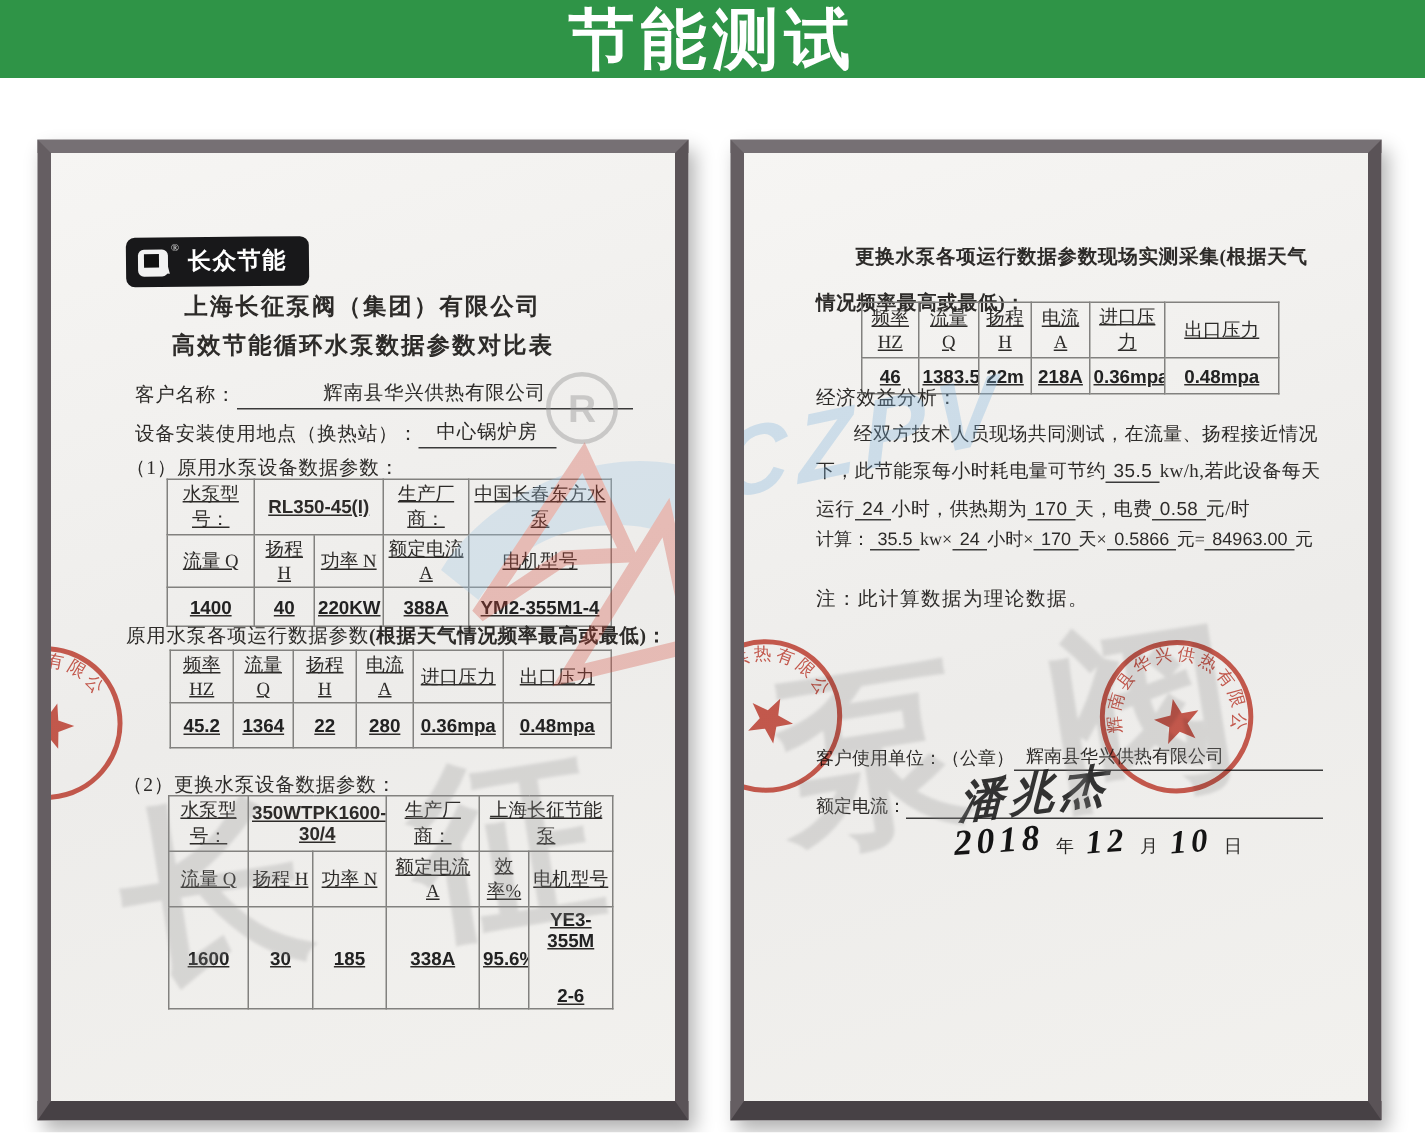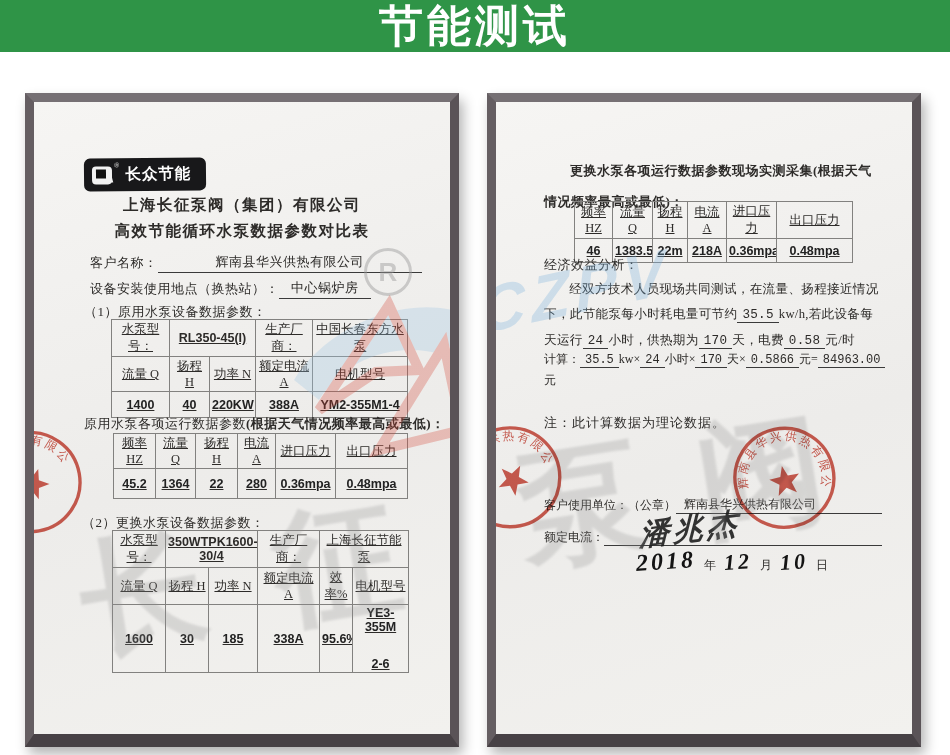--- a/index.html
+++ b/index.html
@@ -24,21 +24,21 @@
          background:linear-gradient(163deg,#f6f5f3 0%,#edecea 55%,#f2f1ee 100%);}
 
   
   .line{font-size:13px;line-height:20px;letter-spacing:.5px;}
   .bold{font-weight:700;}
   .center{text-align:center;}
   .u-fill{flex:1;border-bottom:1px solid #3a3a3a;text-align:center;min-width:40px;}
   .u-val{border-bottom:1px solid #3a3a3a;padding:0 12px;}
   .flexrow{display:flex;align-items:flex-end;}
   .useg{border-bottom:1px solid #3a3a3a;padding:0 5px;
-        font-family:Liberation Mono, monospace;margin-top:20px;}
+        font-family:Liberation Sans, sans-serif;margin-top:20px;}
 
   
   .doc-table{position:absolute;border-collapse:collapse;table-layout:fixed;
              font-size:12.5px;background:rgba(255,255,255,.0);text-decoration:underline;}
   .doc-table td{border:1px solid #82817f;text-align:center;vertical-align:middle;
                 padding:1px 2px;overflow:hidden;}
   .val td{font-family:"Liberation Sans",sans-serif;font-weight:600;font-size:12.5px;color:#222;}
 
   
   .logo-badge{position:absolute;left:50px;top:56px;width:122px;height:33px;
@@ -267,21 +267,21 @@
         </tr>
       </tbody>
         </table>
 
       <div class="abs line" style="left:48px;top:153px;">经济效益分析：</div>
 
       <div class="abs" style="left:48px;right:26px;top:175px;font-size:12.6px;line-height:25px;text-indent:2em;letter-spacing:.3px;"><span>经双方技术人员现场共同测试，在流量、扬程接近情况下，此节能泵每小时耗电量可节约</span><span class="useg">35.5</span><span>kw/h,若此设备每天运行</span><span class="useg">24</span><span>小时，供热期为</span><span class="useg">170</span><span>天，电费</span><span class="useg">0.58</span><span>元/时</span></div>
 
       <div class="abs" style="left:48px;right:20px;top:247px;font-size:12px;line-height:20px;letter-spacing:0;"><span>计算：</span><span class="useg">35.5</span><span>kw×</span><span class="useg">24</span><span>小时×</span><span class="useg">170</span><span>天×</span><span class="useg">0.5866</span><span>元=</span><span class="useg">84963.00</span><span>元</span></div>
 
-      <div class="abs line" style="left:48px;top:287px;letter-spacing:1px;margin-top:24px;">注：此计算数据为理论数据。</div>
+      <div class="abs line" style="left:48px;top:287px;letter-spacing:1px;">注：此计算数据为理论数据。</div>
 
       <div class="abs flexrow" style="left:48px;right:30px;top:394px;font-size:12px;">
         <span>客户使用单位：（公章）</span>
         <span class="u-fill" style="text-align:left;padding-left:8px;">辉南县华兴供热有限公司</span>
       </div>
 
       <div class="abs flexrow" style="left:48px;right:30px;top:427px;font-size:12px;">
         <span>额定电流：</span>
         <span class="u-fill"></span>
         <span class="signature">潘兆杰</span>

